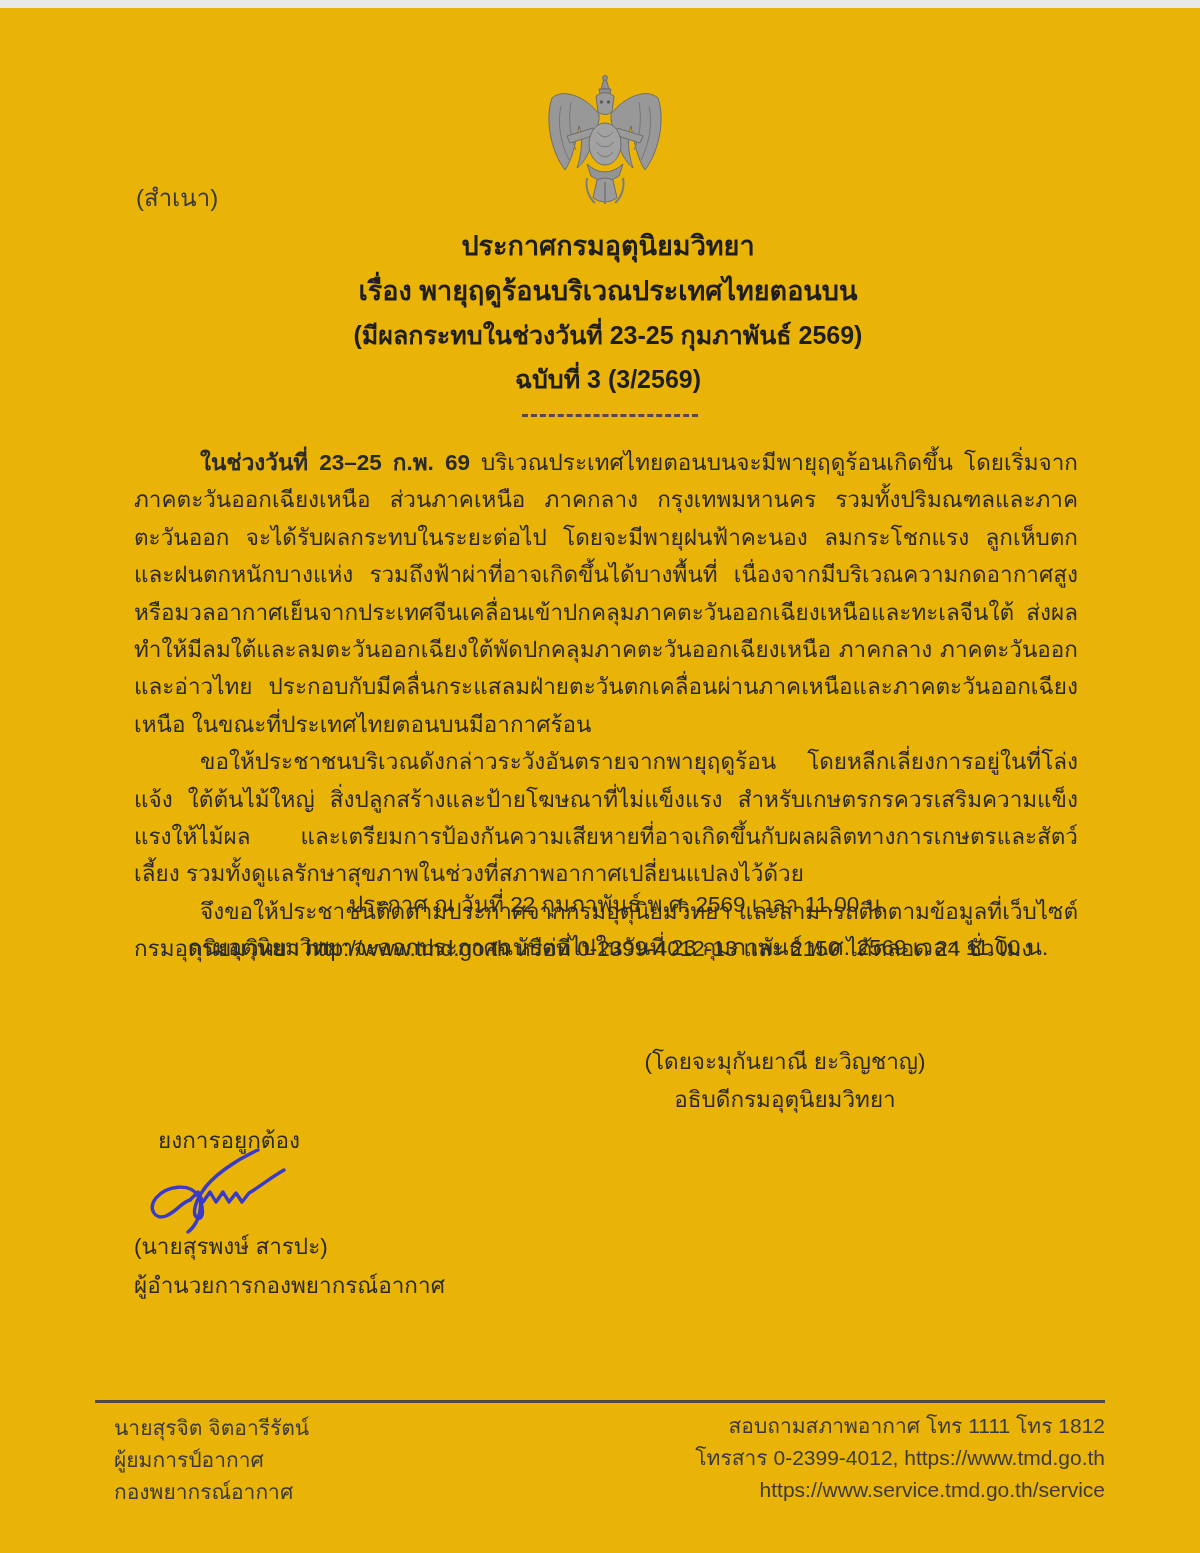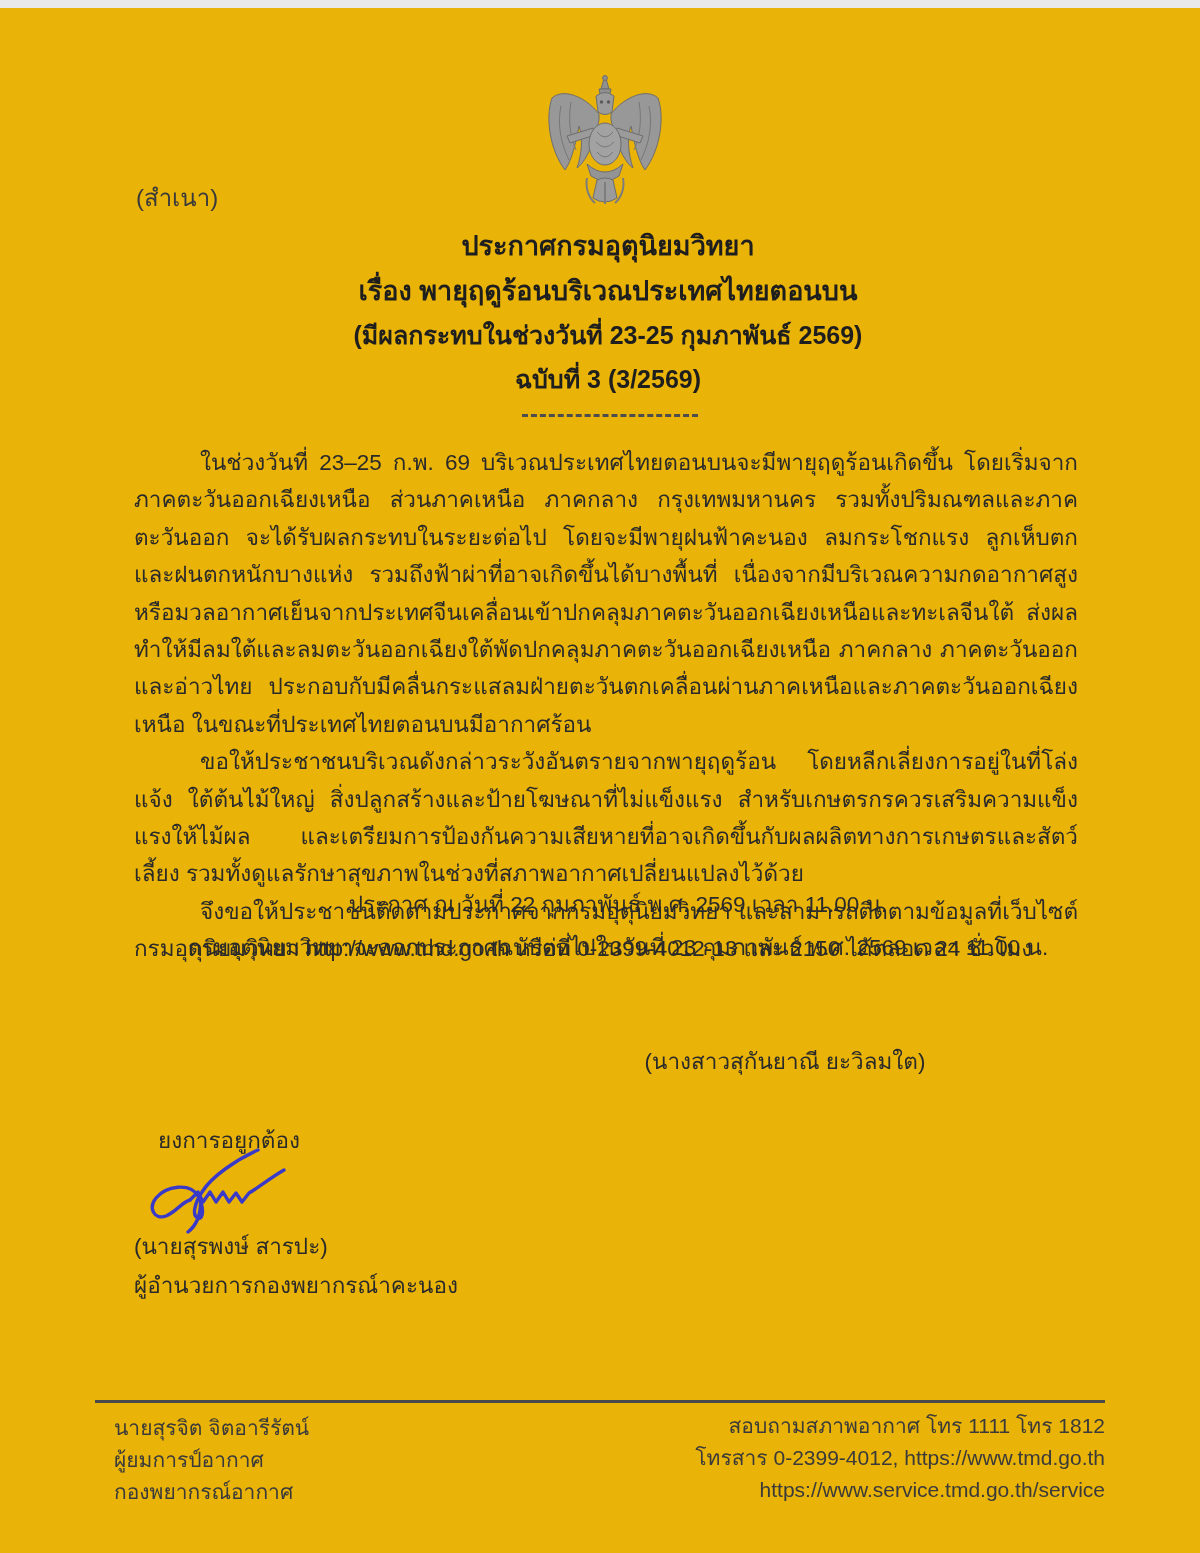--- a/index.html
+++ b/index.html
@@ -23,21 +23,21 @@
   }
   .body-text{
     width:944px;
     font-size:22.5px;
     line-height:37.4px;
     text-align:justify;
     color:#2a2a2a;
   }
   .body-text p{margin:0;text-indent:66px;}
   .t-body{font-size:22.5px;color:#2a2a2a;}
-  .t-bold{font-weight:normal;}
+  .t-bold{font-weight:bold;}
   .issue-line{width:1200px;font-size:22.5px;color:#2a2a2a;}
   .sig-name-gap{display:inline-block;width:48px;}
   .cert{font-size:22.5px;color:#2a2a2a;}
   .footer-rule{width:1010px;height:3px;background:#4a4a4a;}
   .footer-col{font-size:21px;color:#3a3a3a;line-height:32px;}
   .footer-right{width:505px;text-align:right;}
   .emblem-svg{display:block;}
 </style>
 </head>
 <body>
@@ -91,36 +91,37 @@
 
   <div class="abs body-text" style="left:134px;top:436px;">
     <p><span class="t-bold">ในช่วงวันที่ 23–25 ก.พ. 69</span><span> บริเวณประเทศไทยตอนบนจะมีพายุฤดูร้อนเกิดขึ้น โดยเริ่มจากภาคตะวันออกเฉียงเหนือ ส่วนภาคเหนือ ภาคกลาง กรุงเทพมหานคร รวมทั้งปริมณฑลและภาคตะวันออก จะได้รับผลกระทบในระยะต่อไป โดยจะมีพายุฝนฟ้าคะนอง ลมกระโชกแรง ลูกเห็บตก และฝนตกหนักบางแห่ง รวมถึงฟ้าผ่าที่อาจเกิดขึ้นได้บางพื้นที่ เนื่องจากมีบริเวณความกดอากาศสูงหรือมวลอากาศเย็นจากประเทศจีนเคลื่อนเข้าปกคลุมภาคตะวันออกเฉียงเหนือและทะเลจีนใต้ ส่งผลทำให้มีลมใต้และลมตะวันออกเฉียงใต้พัดปกคลุมภาคตะวันออกเฉียงเหนือ ภาคกลาง ภาคตะวันออก และอ่าวไทย ประกอบกับมีคลื่นกระแสลมฝ่ายตะวันตกเคลื่อนผ่านภาคเหนือและภาคตะวันออกเฉียงเหนือ ในขณะที่ประเทศไทยตอนบนมีอากาศร้อน</span></p>
     <p>ขอให้ประชาชนบริเวณดังกล่าวระวังอันตรายจากพายุฤดูร้อน โดยหลีกเลี่ยงการอยู่ในที่โล่งแจ้ง ใต้ต้นไม้ใหญ่ สิ่งปลูกสร้างและป้ายโฆษณาที่ไม่แข็งแรง สำหรับเกษตรกรควรเสริมความแข็งแรงให้ไม้ผล และเตรียมการป้องกันความเสียหายที่อาจเกิดขึ้นกับผลผลิตทางการเกษตรและสัตว์เลี้ยง รวมทั้งดูแลรักษาสุขภาพในช่วงที่สภาพอากาศเปลี่ยนแปลงไว้ด้วย</p>
     <p>จึงขอให้ประชาชนติดตามประกาศจากกรมอุตุนิยมวิทยา และสามารถติดตามข้อมูลที่เว็บไซต์กรมอุตุนิยมวิทยา http://www.tmd.go.th หรือที่ 0-2399-4012-13 และ 2150 ได้ตลอด 24 ชั่วโมง</p>
   </div>
 
   <div class="abs center issue-line" style="left:18px;top:878px;">ประกาศ ณ วันที่ 22 กุมภาพันธ์ พ.ศ. 2569 เวลา 11.00 น.</div>
   <div class="abs center issue-line" style="left:18px;top:921px;">กรมอุตุนิยมวิทยาจะออกประกาศฉบับต่อไปในวันที่ 23 กุมภาพันธ์ พ.ศ. 2569 เวลา 11.00 น.</div>
 
-  <div class="abs center t-body" style="left:630px;top:1035px;width:310px;">(นางสาวสุกันยาณี ยะวิลมใต)</div>
+  <div class="abs center t-body" style="left:630px;top:1035px;width:310px;">(โดยจะมุกันยาณี ยะวิญชาญ)</div>
+  <div class="abs center t-body" style="left:630px;top:1073px;width:310px;">อธิบดีกรมอุตุนิยมวิทยา</div>
 
   <div class="abs cert" style="left:158px;top:1114px;">ยงการอยูกต้อง</div>
 
   <div class="abs" style="left:140px;top:1136px;width:190px;height:90px;">
     <svg viewBox="0 0 190 90" width="190" height="90" aria-hidden="true">
       <g fill="none" stroke="#3a3ac8" stroke-width="3.4" stroke-linecap="round" stroke-linejoin="round">
         <path d="M118 6 C96 16 72 32 62 48 C54 60 52 72 58 74 C64 76 64 62 58 52 C50 38 26 42 16 54 C8 64 14 76 26 72 C36 68 42 58 50 56"></path>
         <path d="M50 56 L58 48 L63 58 L70 48 L76 58 L83 48 L89 58 L96 49 L102 58 L109 49 C118 44 130 34 144 26"></path>
         <path d="M60 50 C62 66 58 80 48 88"></path>
       </g>
     </svg>
   </div>
 
   <div class="abs cert" style="left:134px;top:1220px;">(นายสุรพงษ์ สารปะ)</div>
-  <div class="abs cert" style="left:134px;top:1259px;">ผู้อำนวยการกองพยากรณ์าคะนอง</div>
+  <div class="abs cert" style="left:134px;top:1259px;">ผู้อำนวยการกองพยากรณ์อากาศ</div>
 
   <div class="abs footer-rule" style="left:95px;top:1392px;"></div>
 
   <div class="abs footer-col" style="left:114px;top:1404px;">
     <div>นายสุรจิต  จิตอารีรัตน์</div>
     <div>ผู้ยมการป์อากาศ</div>
     <div>กองพยากรณ์อากาศ</div>
   </div>
 
   <div class="abs footer-col footer-right" style="left:600px;top:1402px;">

